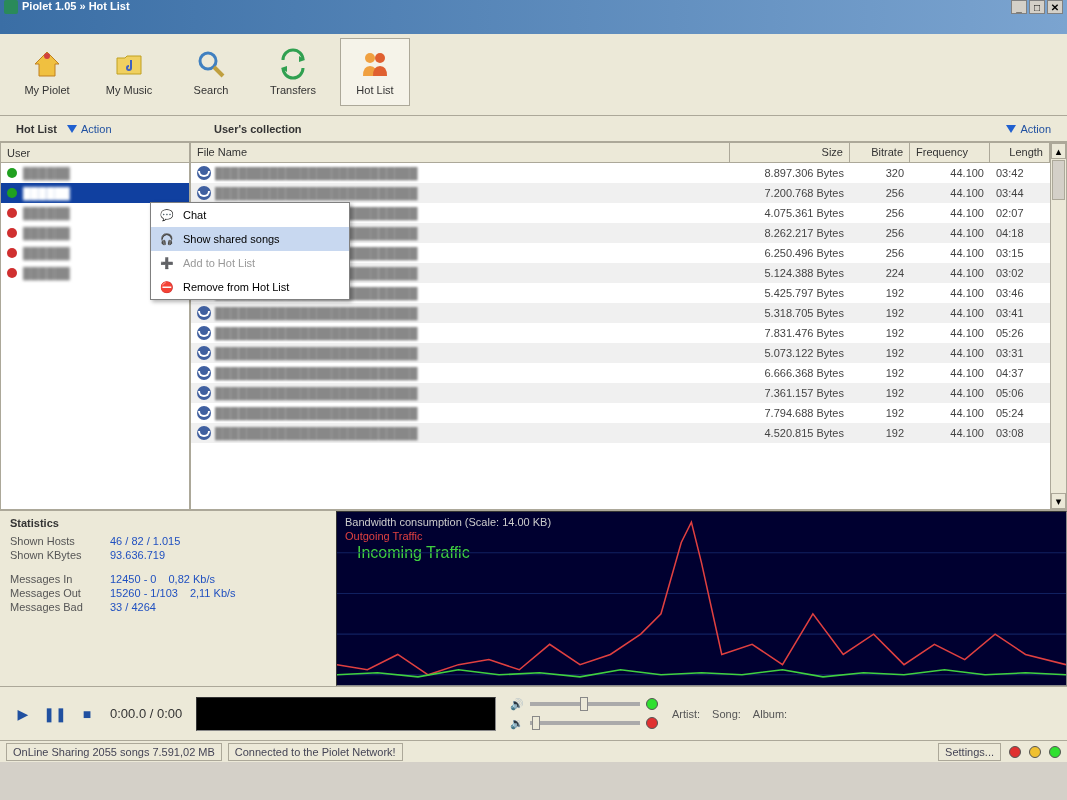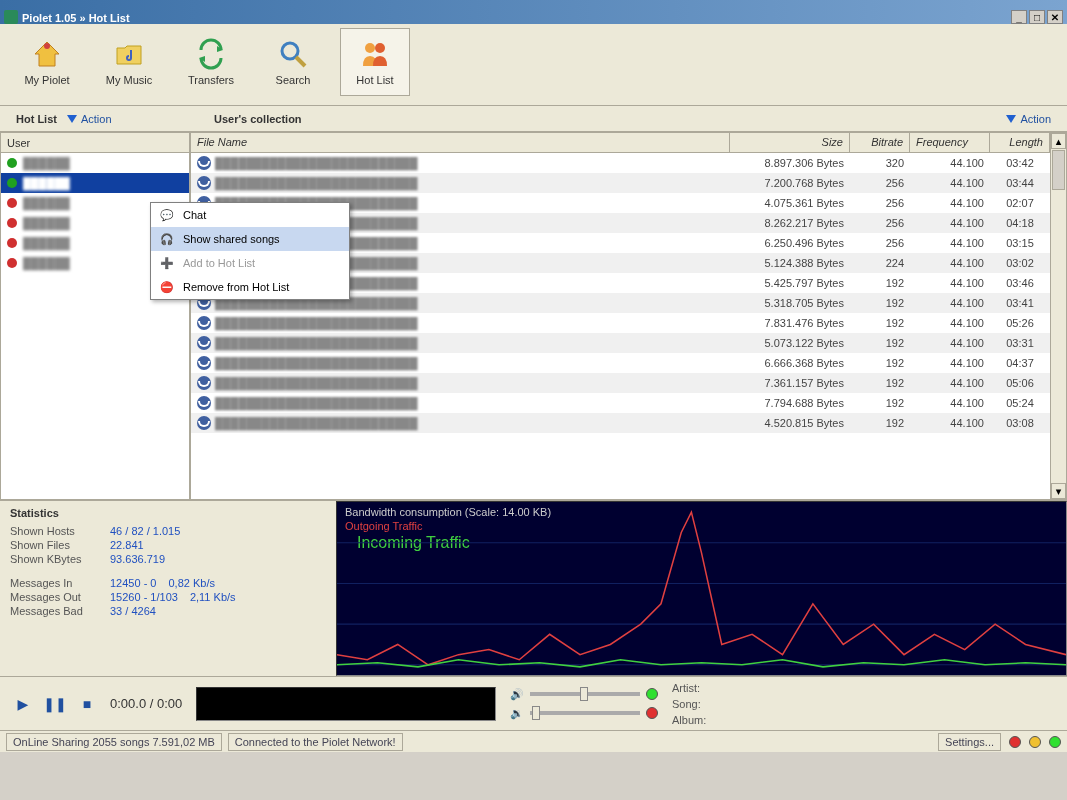--- a/index.html
+++ b/index.html
@@ -1,18 +1,18 @@
 <!DOCTYPE html>
 <html><head>
 <meta charset="utf-8">
 <style>
 * { box-sizing: border-box; margin: 0; padding: 0; font-family: Tahoma, Arial, sans-serif; font-size: 11px; }
 body { background: #d4d0c8; width: 1067px; height: 800px; overflow: hidden; }
 
-.titlebar { height: 24px; background: linear-gradient(to right, #3a6ea5, #7ba4d0); display: flex; align-items: flex-end; padding: 0 4px; color: #fff; font-weight: bold; }
+.titlebar { height: 34px; background: linear-gradient(to right, #3a6ea5, #7ba4d0); display: flex; align-items: flex-start; padding: 0 4px; color: #fff; font-weight: bold; }
 .titlebar .icon { width: 14px; height: 14px; background: #2a8a5a; border-radius: 2px; margin-right: 4px; }
 .titlebar .spacer { flex: 1; }
 .titlebar .winbtn { width: 16px; height: 14px; background: #d4d0c8; border: 1px solid #808080; margin-left: 2px; display: flex; align-items: center; justify-content: center; color: #000; cursor: pointer; font-size: 10px; }
 
 .toolbar { height: 82px; background: #ece9d8; border-bottom: 1px solid #aca899; display: flex; padding: 4px 12px; gap: 12px; }
 .tbtn { width: 70px; height: 68px; display: flex; flex-direction: column; align-items: center; justify-content: center; gap: 4px; border: 1px solid transparent; cursor: pointer; }
 .tbtn.active { border: 1px solid #aca899; background: #f5f3e9; }
 .tbtn .ticon { width: 32px; height: 32px; }
 .tbtn .tlabel { font-size: 11px; color: #333; }
 
@@ -29,38 +29,38 @@
 .urow.sel { background: #1040a0; color: #fff; }
 .dot { width: 10px; height: 10px; border-radius: 50%; }
 .dot.green { background: #20a020; }
 .dot.red { background: #d03030; }
 .utxt { filter: blur(1.5px); color: #888; font-size: 11px; }
 .urow.sel .utxt { color: #fff; }
 
 .rightpane { flex: 1; background: #fff; border: 1px solid #aca899; display: flex; }
 .tablewrap { flex: 1; display: flex; flex-direction: column; }
 .thead { height: 20px; display: flex; background: #ece9d8; border-bottom: 1px solid #aca899; }
-.th { border-right: 1px solid #aca899; padding: 3px 6px; font-size: 11px; color: #333; cursor: pointer; font-style: italic; }
+.th { border-right: 1px solid #aca899; padding: 3px 6px; font-size: 11px; color: #333; cursor: pointer; }
 .th.fname { flex: 1; }
 .th.size { width: 120px; text-align: right; }
 .th.bitrate { width: 60px; text-align: right; }
 .th.freq { width: 80px; text-align: left; }
 .th.len { width: 60px; text-align: right; }
 .tbody { flex: 1; overflow: hidden; }
 .trow { height: 20px; display: flex; align-items: center; }
 .trow:nth-child(even) { background: #f0f0f0; }
 .td { padding: 2px 6px; font-size: 11px; color: #444; }
 .td.fname { flex: 1; display: flex; align-items: center; gap: 4px; }
 .td.fname .ficon { width: 14px; height: 14px; background: #4060a0; border-radius: 50%; position: relative; }
 .td.fname .ficon::after { content: ""; position: absolute; width: 8px; height: 4px; border: 2px solid #fff; border-top: none; border-radius: 0 0 8px 8px; left: 1px; top: 5px; }
 .td.fname .blurtxt { filter: blur(1.2px); color: #888; }
 .td.size { width: 120px; text-align: right; }
 .td.bitrate { width: 60px; text-align: right; }
 .td.freq { width: 80px; text-align: right; }
-.td.len { width: 60px; text-align: center; }
+.td.len { width: 60px; text-align: left; }
 .scrollbar { width: 16px; background: #ece9d8; border-left: 1px solid #aca899; display: flex; flex-direction: column; }
 .sbbtn { height: 16px; background: #ece9d8; border: 1px solid #aca899; display: flex; align-items: center; justify-content: center; cursor: pointer; }
 .sbthumb { height: 40px; background: #d4d0c8; border: 1px solid #aca899; margin: 1px; }
 .sbspace { flex: 1; }
 
 .ctxmenu { position: absolute; left: 150px; top: 202px; width: 200px; background: #fff; border: 1px solid #808080; box-shadow: 2px 2px 4px rgba(0,0,0,0.3); z-index: 100; }
 .ctxitem { height: 24px; display: flex; align-items: center; padding: 0 8px; gap: 8px; cursor: pointer; }
 .ctxitem.hov { background: #c8d8f0; }
 .ctxitem.dis { color: #999; }
 .ctxicon { width: 16px; height: 16px; display: flex; align-items: center; justify-content: center; }
@@ -82,21 +82,21 @@
 .pbtn { width: 18px; height: 18px; display: flex; align-items: center; justify-content: center; cursor: pointer; color: #2050a0; font-size: 14px; }
 .timedisp { font-size: 13px; color: #333; }
 .vis { width: 300px; height: 34px; background: #000; border: 1px inset #888; }
 .sliders { display: flex; flex-direction: column; gap: 6px; }
 .sliderrow { display: flex; align-items: center; gap: 6px; }
 .slider { width: 110px; height: 4px; background: #aaa; position: relative; }
 .slider .thumb { position: absolute; width: 8px; height: 14px; background: #ece9d8; border: 1px solid #888; top: -5px; }
 .led { width: 12px; height: 12px; border-radius: 50%; border: 1px solid #555; }
 .led.g { background: #30e030; }
 .led.r { background: #e03030; }
-.meta { display: flex; flex-direction: column; gap: 4px; color: #555; }
+.meta { display: flex; gap: 12px; color: #555; }
 
 .statusbar { height: 22px; background: #ece9d8; border-top: 1px solid #aca899; display: flex; align-items: center; padding: 0 6px; gap: 6px; }
 .statusbar .seg { padding: 2px 6px; border: 1px solid #aca899; color: #445; }
 .statusbar .spacer { flex: 1; }
 .statusbar .led { margin-left: 2px; }
 
 .topbar2 { display: flex; }
 .topbar2 .left { width: 190px; display: flex; align-items: center; padding: 0 8px; gap: 10px; }
 .topbar2 .right { flex: 1; display: flex; align-items: center; padding: 0 8px; justify-content: space-between; }
 </style>
@@ -119,37 +119,37 @@
         <circle cx="16" cy="8" r="3" fill="#d04040"></circle>
       </svg>
     <span class="tlabel">My Piolet</span>
   </div>
   <div class="tbtn">
     <svg class="ticon" viewBox="0 0 32 32">
         <path d="M4 10 L12 10 L14 8 L28 8 L28 26 L4 26 Z" fill="#f0d060" stroke="#c0a020"></path>
         <path d="M18 12 L18 20 A2 2 0 1 1 16 18" stroke="#4060c0" fill="none" stroke-width="2"></path>
       </svg>
     <span class="tlabel">My Music</span>
+  </div>
+  <div class="tbtn">
+    <svg class="ticon" viewBox="0 0 32 32">
+        <circle cx="13" cy="13" r="8" fill="none" stroke="#4080c0" stroke-width="3"></circle>
+        <line x1="19" y1="19" x2="28" y2="28" stroke="#c0a040" stroke-width="4"></line>
+      </svg>
+    <span class="tlabel">Search</span>
   </div>
   <div class="tbtn">
     <svg class="ticon" viewBox="0 0 32 32">
         <path d="M6 12 A10 10 0 0 1 26 12" fill="none" stroke="#30a050" stroke-width="3"></path>
         <path d="M26 20 A10 10 0 0 1 6 20" fill="none" stroke="#30a050" stroke-width="3"></path>
         <path d="M22 8 L28 12 L22 14" fill="#30a050"></path>
         <path d="M10 24 L4 20 L10 18" fill="#30a050"></path>
       </svg>
     <span class="tlabel">Transfers</span>
   </div>
-  <div class="tbtn">
-    <svg class="ticon" viewBox="0 0 32 32">
-        <circle cx="13" cy="13" r="8" fill="none" stroke="#4080c0" stroke-width="3"></circle>
-        <line x1="19" y1="19" x2="28" y2="28" stroke="#c0a040" stroke-width="4"></line>
-      </svg>
-    <span class="tlabel">Search</span>
-  </div>
   <div class="tbtn active">
     <svg class="ticon" viewBox="0 0 32 32">
         <circle cx="11" cy="10" r="5" fill="#f0a040"></circle>
         <circle cx="21" cy="10" r="5" fill="#e06030"></circle>
         <path d="M4 28 Q4 18 11 18 Q18 18 18 28" fill="#f0a040"></path>
         <path d="M14 28 Q14 18 21 18 Q28 18 28 28" fill="#e06030"></path>
       </svg>
     <span class="tlabel">Hot List</span>
   </div>
 </div>
@@ -380,24 +380,20 @@
     <span>Remove from Hot List</span>
   </div>
 </div>
 
 <div class="statsrow">
   <div class="statspane">
     <div class="sttitle">Statistics</div>
     <div class="statline">
         <span class="slabel">Shown Hosts</span>
         <span class="sval">46 / 82 / 1.015</span>
-      </div>
-    <div class="statline">
-        <span class="slabel">Shown Files</span>
-        <span class="sval">22.841</span>
       </div>
     <div class="statline">
         <span class="slabel">Shown KBytes</span>
         <span class="sval">93.636.719</span>
       </div>
     <div style="height:10px"></div>
     <div class="statline">
         <span class="slabel">Messages In</span>
         <span class="sval">12450 - 0</span>
         <span class="sval2">0,82 Kb/s</span>

